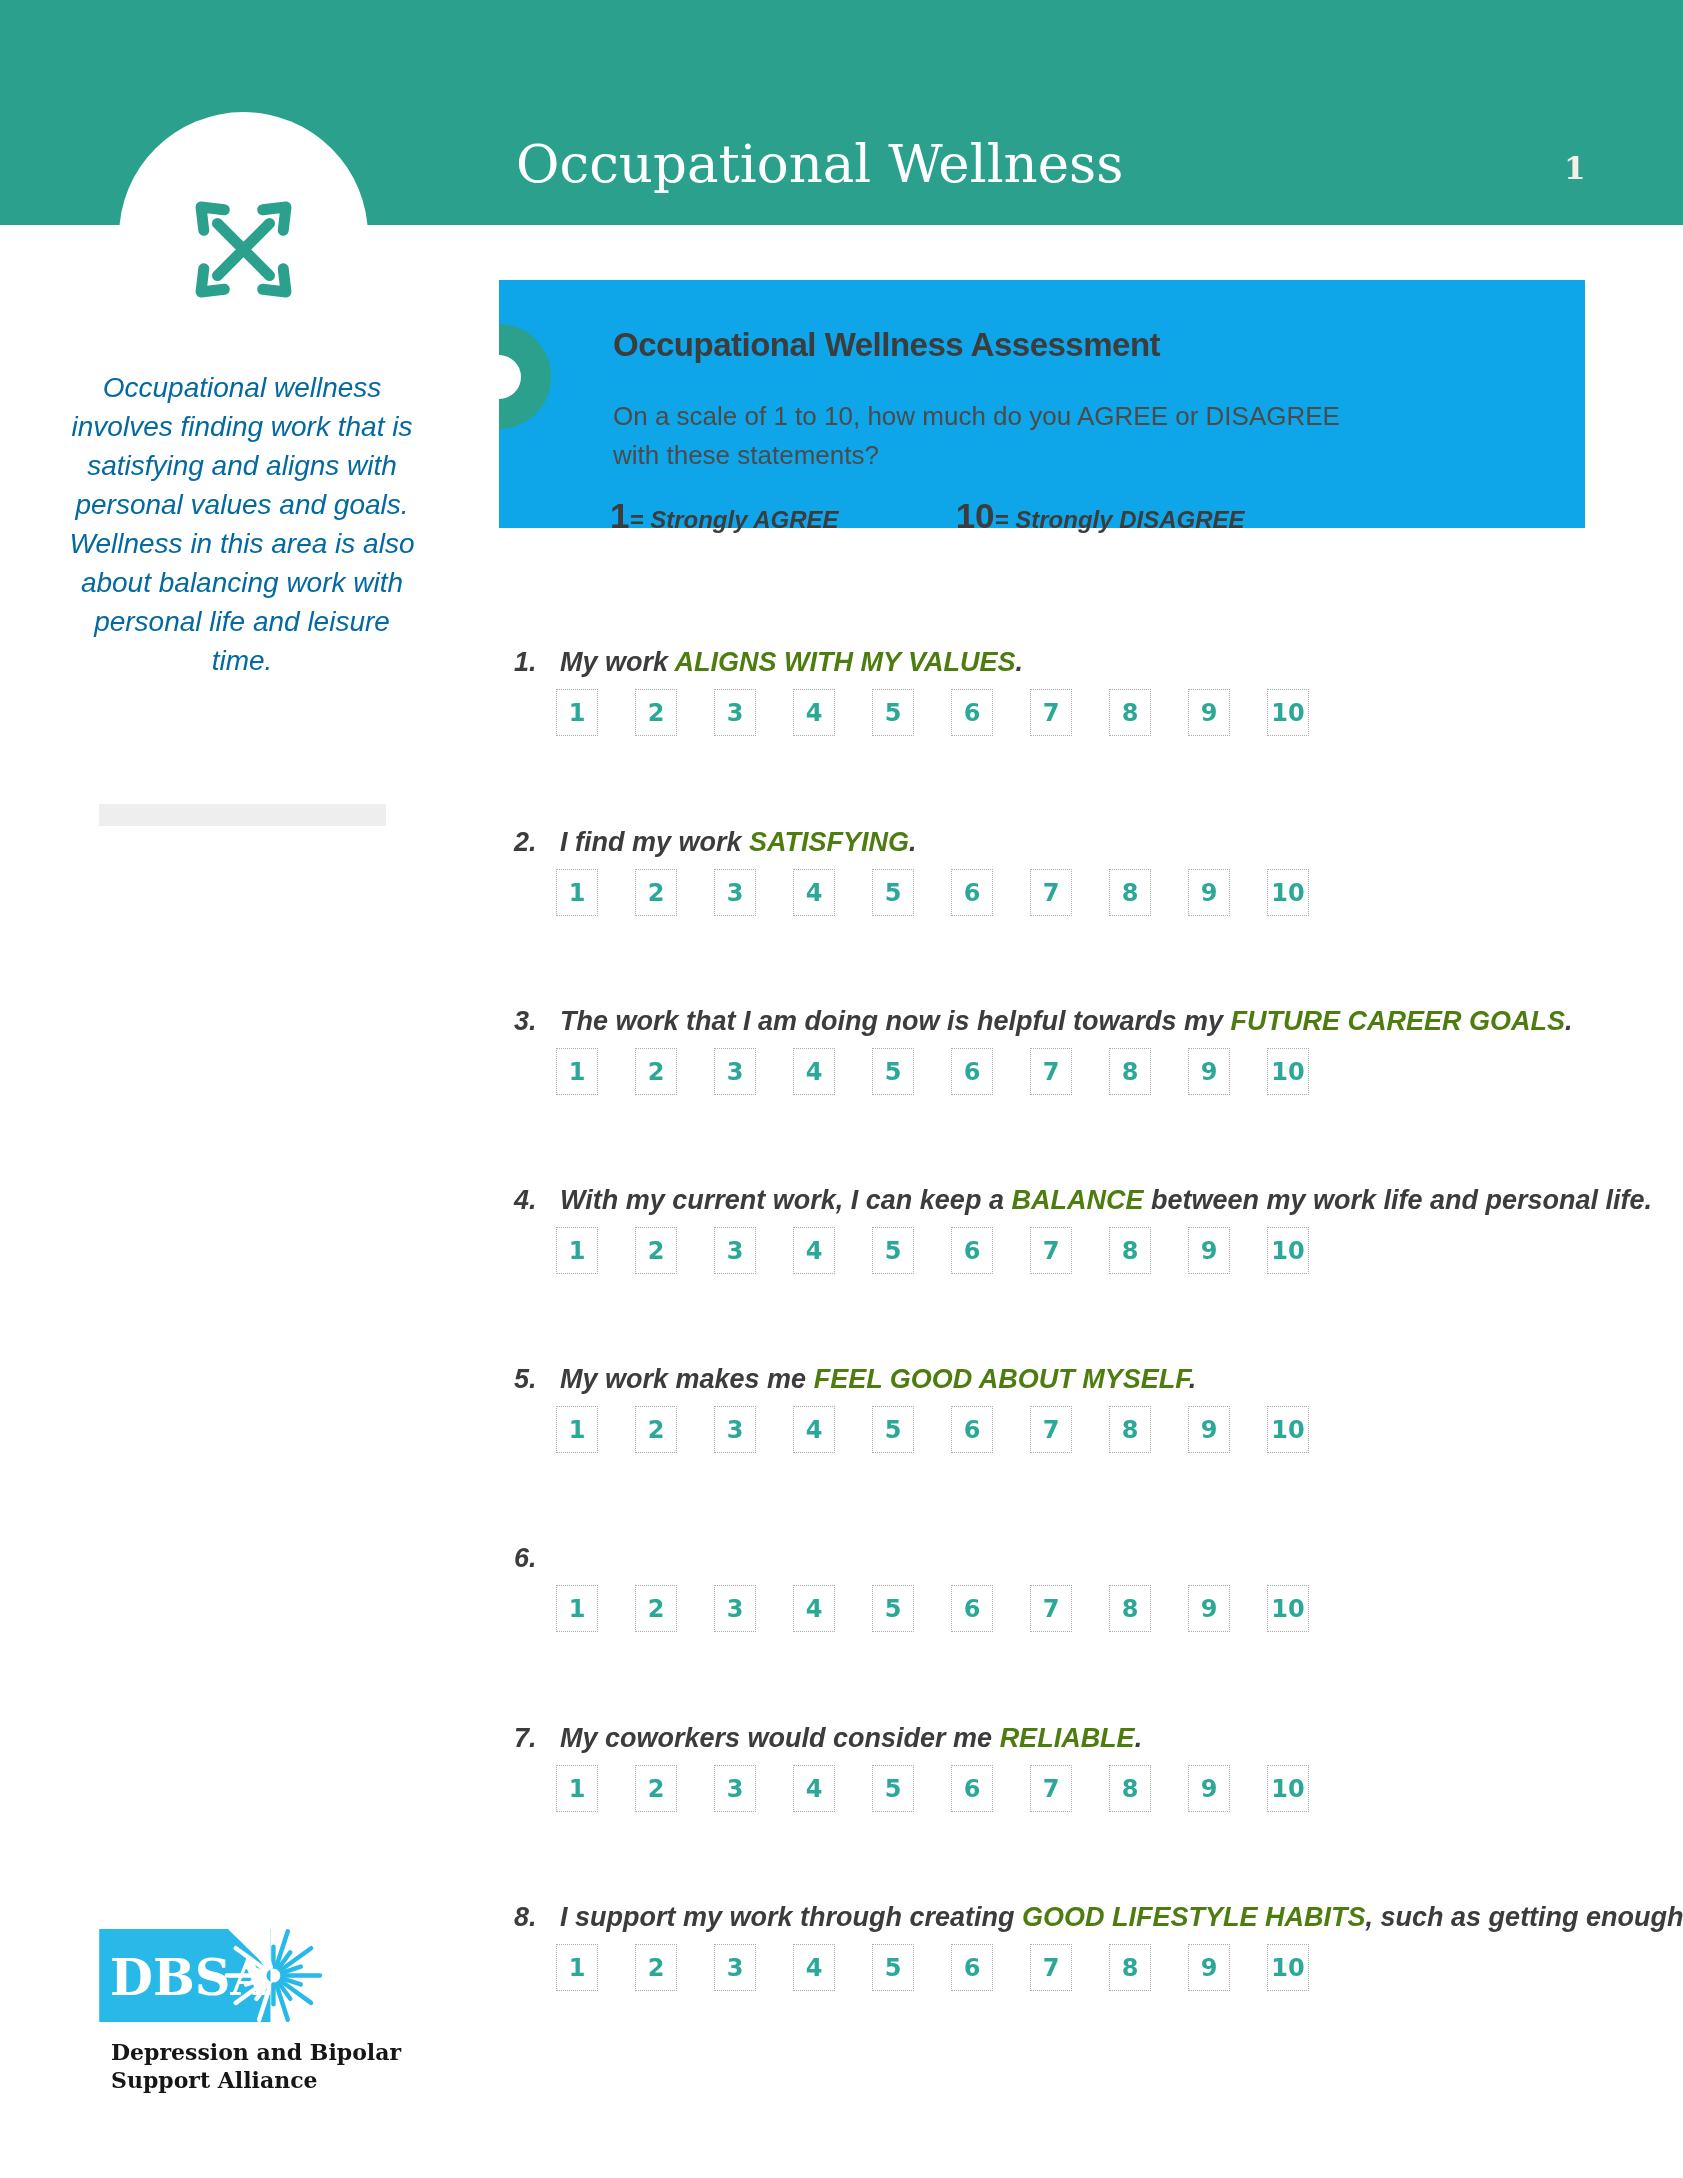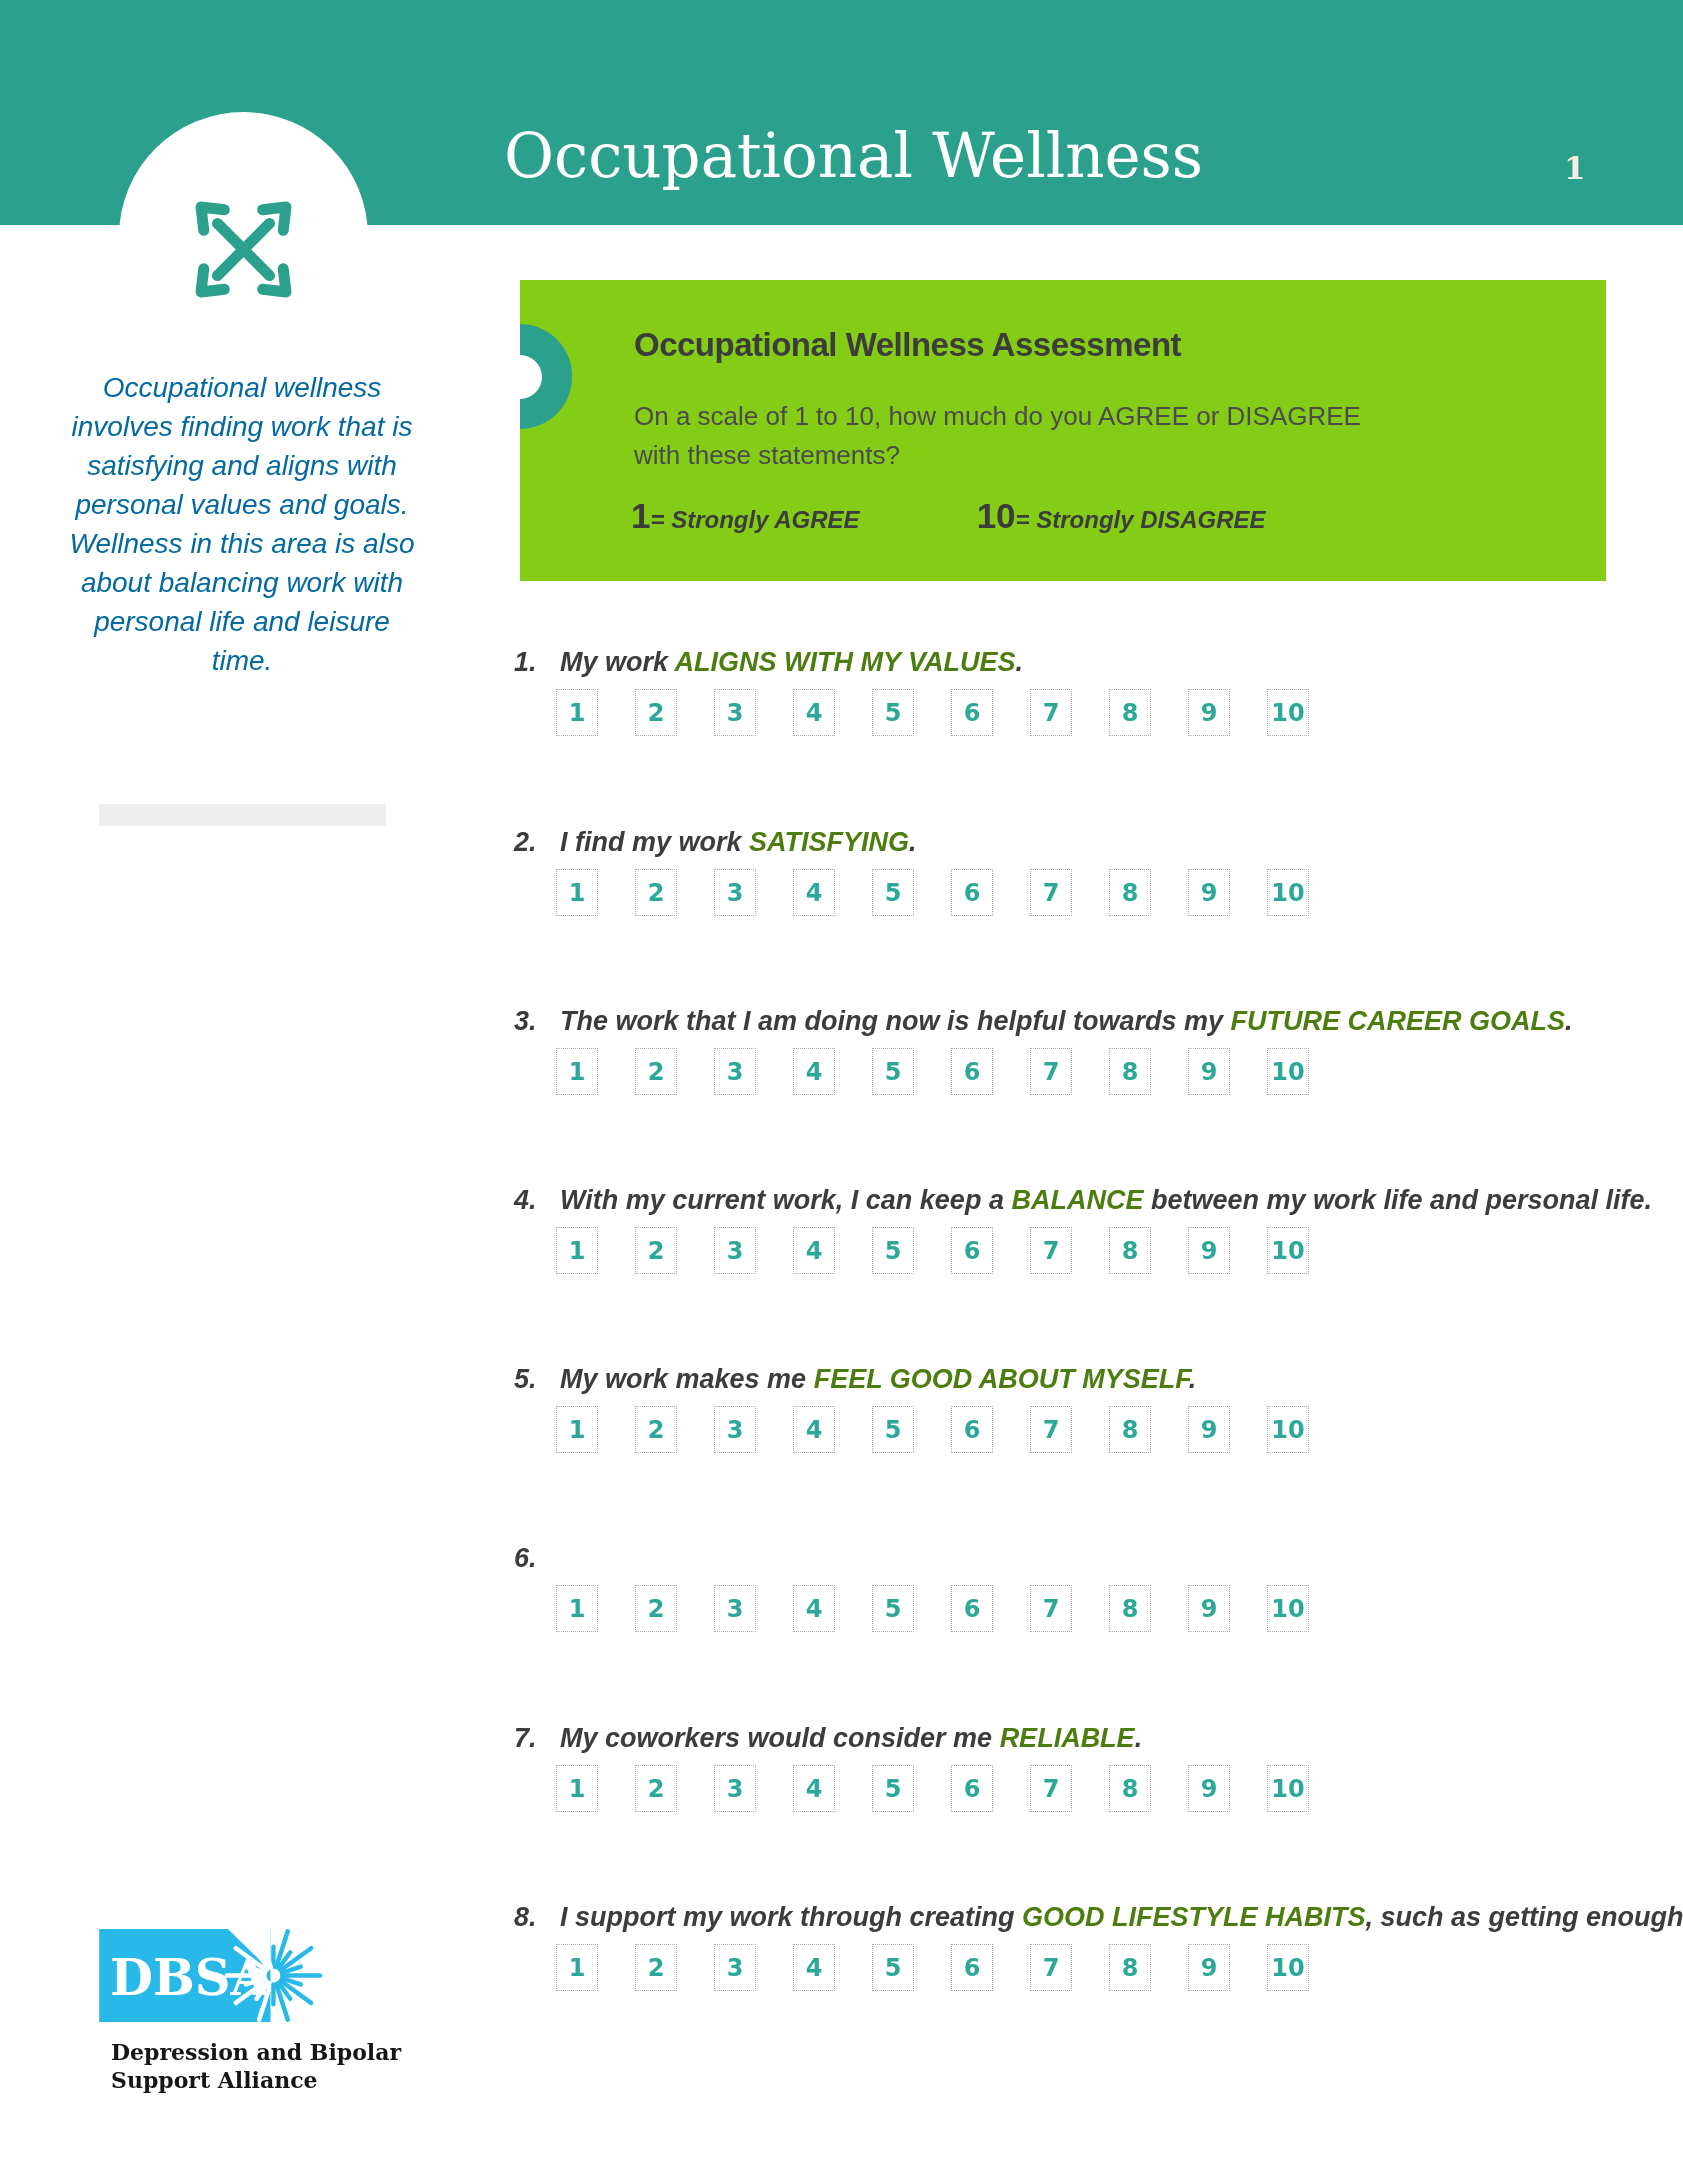--- a/index.html
+++ b/index.html
@@ -1,37 +1,37 @@
 <!DOCTYPE html>
 <html><head>
 <meta charset="utf-8">
 <style>
   html,body{margin:0;padding:0;background:#ffffff;}
   .page{position:relative;width:1683px;height:2178px;background:#ffffff;overflow:hidden;
         font-family:"Liberation Sans",sans-serif;}
 
   
   .band{position:absolute;left:0;top:0;width:1683px;height:225px;background:#2BA08D;}
-  .page-title{position:absolute;left:500px;top:121px;margin:4px;color:#ffffff;
-              font-family:"DejaVu Serif",serif;font-weight:400;font-size:61px;line-height:1;}
+  .page-title{position:absolute;left:500px;top:121px;margin:16px;color:#ffffff;
+              font-family:"DejaVu Serif",serif;font-weight:400;font-size:53px;line-height:1;}
   .pagenum{position:absolute;left:1564px;top:150px;color:#f6efe7;
            font-family:"DejaVu Serif",serif;font-size:31px;font-weight:700;}
 
   
   .circle-badge{position:absolute;left:119px;top:112px;width:249px;height:249px;
                 border-radius:50%;background:#ffffff;}
   .circle-badge svg{position:absolute;left:56px;top:69px;}
 
   
   .sidebar-text{position:absolute;left:64px;top:368px;width:356px;margin:0;text-align:center;
                 font-style:italic;font-size:28px;line-height:39px;color:#0369a1;}
   .sidebar-bar{position:absolute;left:99px;top:804px;width:287px;height:22px;background:#EFEEEE;}
 
   
-  .assess-box{position:absolute;left:520px;top:280px;width:1086px;height:301px;background:#84cc16;}
+  .assess-box{position:absolute;left:499px;top:280px;width:1086px;height:248px;background:#0ea5e9;}
   .donut{position:absolute;left:0;top:44px;width:52px;height:105px;background:#2BA08D;
          border-radius:0 52px 52px 0;}
   .donut-notch{position:absolute;left:0;top:31px;width:22px;height:44px;background:#ffffff;
                border-radius:0 22px 22px 0;}
   .assess-heading{position:absolute;left:114px;top:46px;margin:0;color:#3C3C3C;
                   font-size:33px;font-weight:700;letter-spacing:-0.5px;}
   .instr{position:absolute;left:114px;top:117px;margin:0;color:#4B4B4B;
          font-size:26px;line-height:39px;}
   .scale-note{position:absolute;left:111px;top:216px;display:flex;align-items:baseline;color:#3C3C3C;}
   .scale-note .big{font-size:35px;font-weight:700;}

